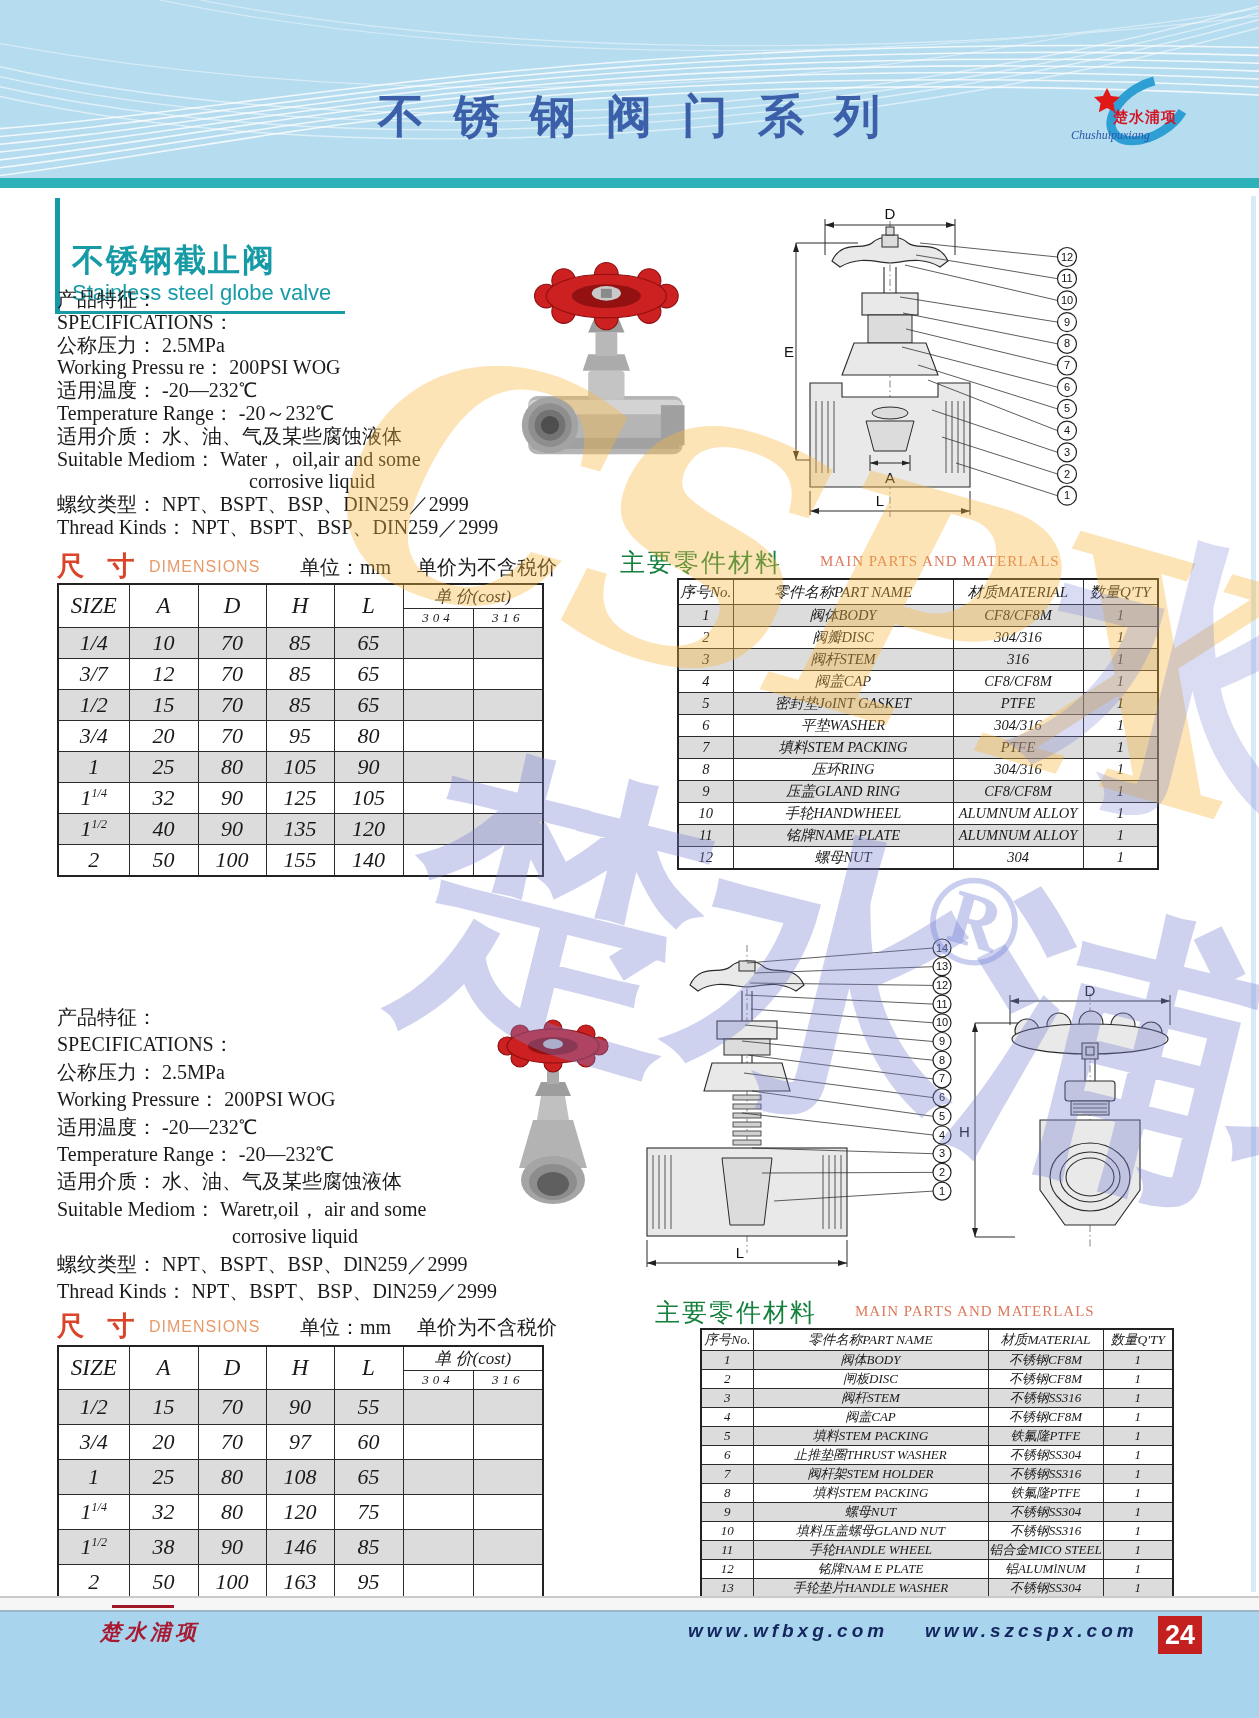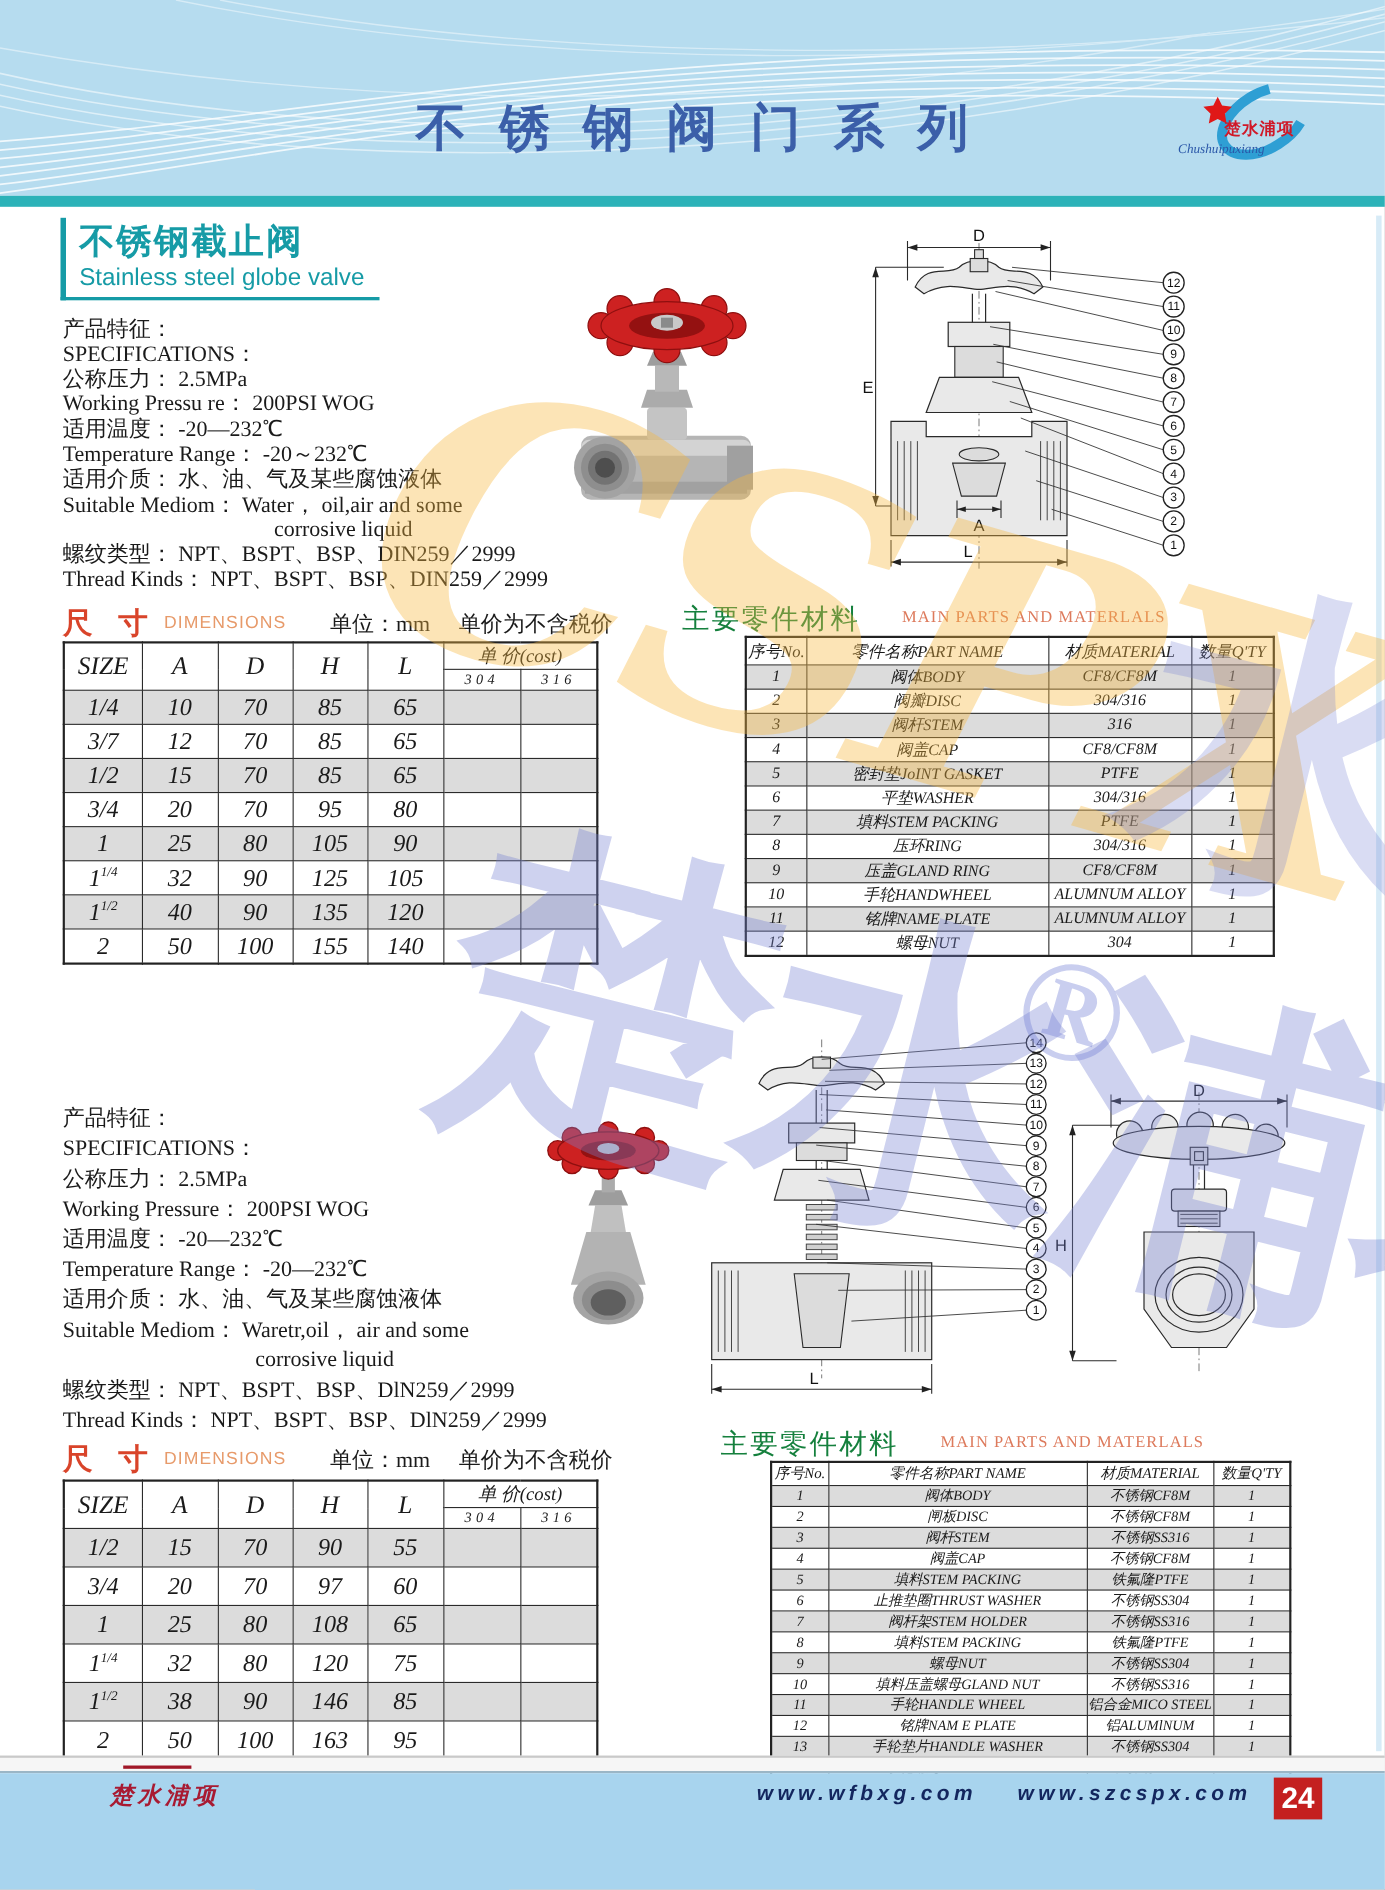--- a/index.html
+++ b/index.html
@@ -14,21 +14,21 @@
   .edge-strip{position:absolute;right:3px;top:196px;width:5px;height:1396px;background:#d7ebf7;}
   
   .logo{position:absolute;right:30px;top:62px;width:160px;height:110px;}
   .logo svg{position:absolute;left:0;top:0;}
   .logo-cn{position:absolute;left:44px;top:46px;color:#d01828;font-size:15px;font-weight:bold;
         letter-spacing:1px;font-family:"Liberation Sans",sans-serif;}
   .logo-en{position:absolute;left:2px;top:66px;color:#2a57a8;font-style:italic;font-size:12px;}
   
   .sec-title{position:absolute;border-left:5px solid #169ba6;border-bottom:3px solid #169ba6;
         padding:2px 14px 5px 12px;font-family:"Liberation Sans",sans-serif;}
-  .sec-title .cn{font-size:32px;font-weight:bold;color:#169ba6;line-height:38px;letter-spacing:2px;}
+  .sec-title .cn{font-size:32px;font-weight:bold;color:#169ba6;line-height:38px;letter-spacing:2px;margin-top:41px;}
   .sec-title .en{font-size:22px;color:#169ba6;line-height:27px;}
   
   .specs{position:absolute;font-size:20px;white-space:nowrap;}
   #globe-specs{left:57px;top:288px;line-height:22.8px;}
   #gate-specs{left:57px;top:1004px;line-height:27.4px;}
   #globe-specs .indent{padding-left:192px;}
   #gate-specs .indent{padding-left:175px;}
   
   .dim-head{position:absolute;height:32px;width:650px;}
   .dim-cn{position:absolute;left:0;top:0;color:#d9442a;font-weight:bold;font-size:27px;

